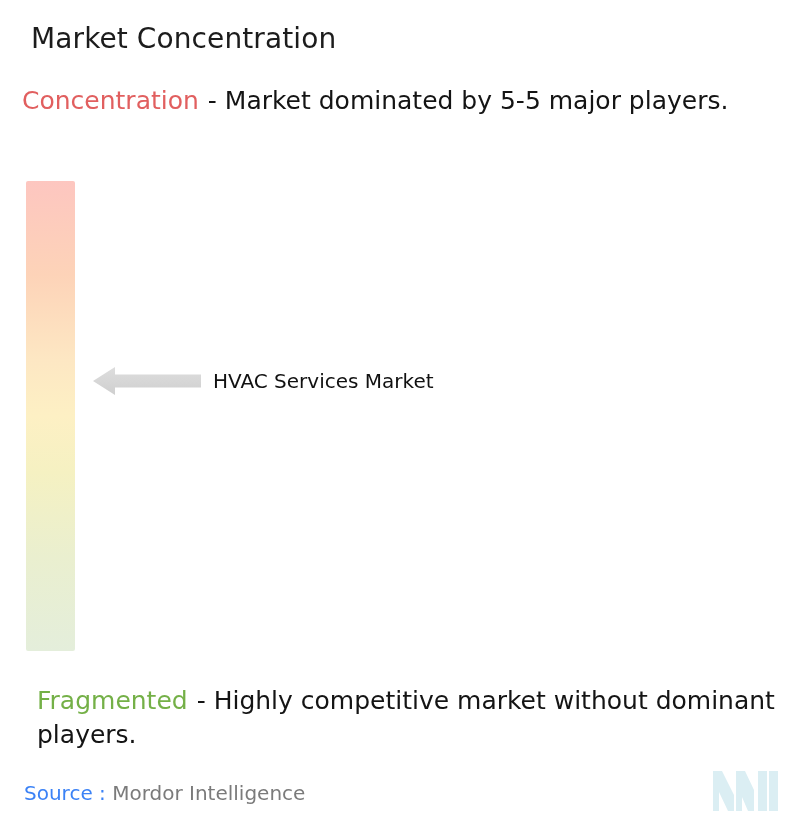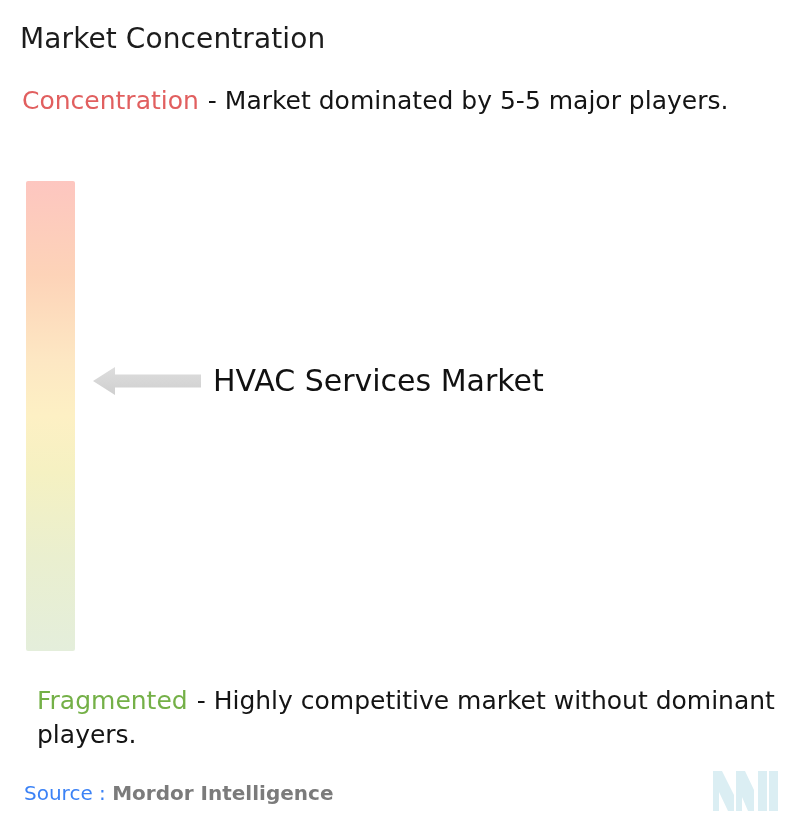--- a/index.html
+++ b/index.html
@@ -18,21 +18,21 @@
 
   .infographic {
     position: absolute;
     inset: 0;
     background: #ffffff;
   }
 
   
   .page-title {
     position: absolute;
-    left: 20px;
+    left: 31px;
     top: 18px;
     font-size: 28px;
     line-height: 42px;
     font-weight: 400;
     color: #1c1c1c;
     letter-spacing: 0.1px;
     white-space: nowrap;
   }
 
   
@@ -88,21 +88,21 @@
     align-items: center;
   }
   .pointer-arrow {
     display: block;
     width: 108px;
     height: 30px;
     flex: 0 0 auto;
   }
   .pointer-label {
     margin-left: 12px;
-    font-size: 30px;
+    font-size: 20px;
     line-height: 30px;
     color: #111111;
     white-space: nowrap;
   }
 
   
   .desc-bottom {
     position: absolute;
     left: 37px;
     top: 684px;
@@ -117,21 +117,21 @@
   .source-line {
     position: absolute;
     left: 24px;
     top: 779px;
     font-size: 20px;
     line-height: 28px;
     color: #7b7b7b;
     white-space: nowrap;
   }
   .source-label { color: #3b82f6; }
-  .source-value { color: #7b7b7b; font-weight: bold; }
+  .source-value { color: #7b7b7b; }
 
   
   .logo-watermark {
     position: absolute;
     right: 17px;
     left: auto;
     top: 765px;
     width: 66px;
     height: 46px;
     opacity: 1;

